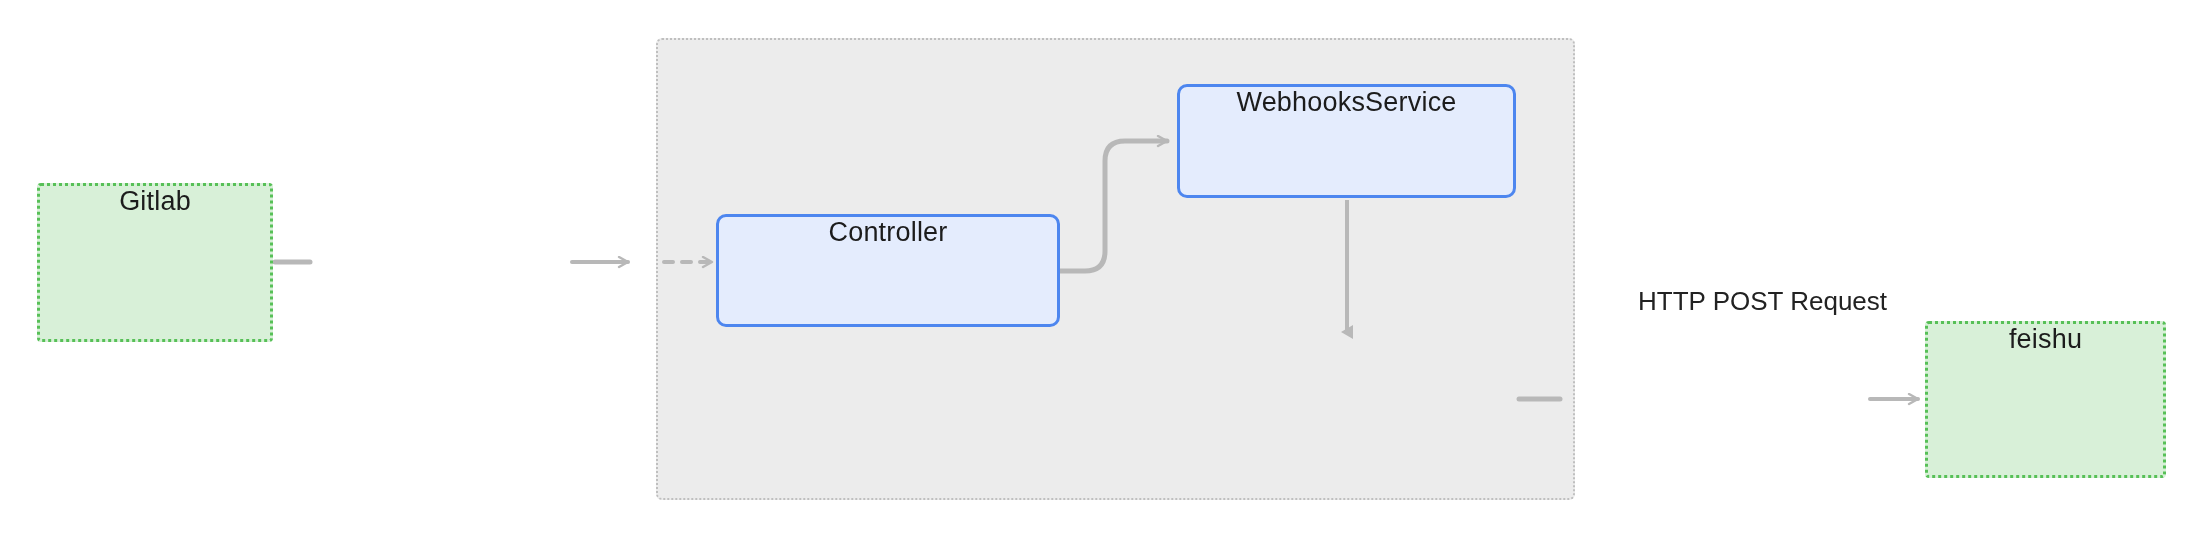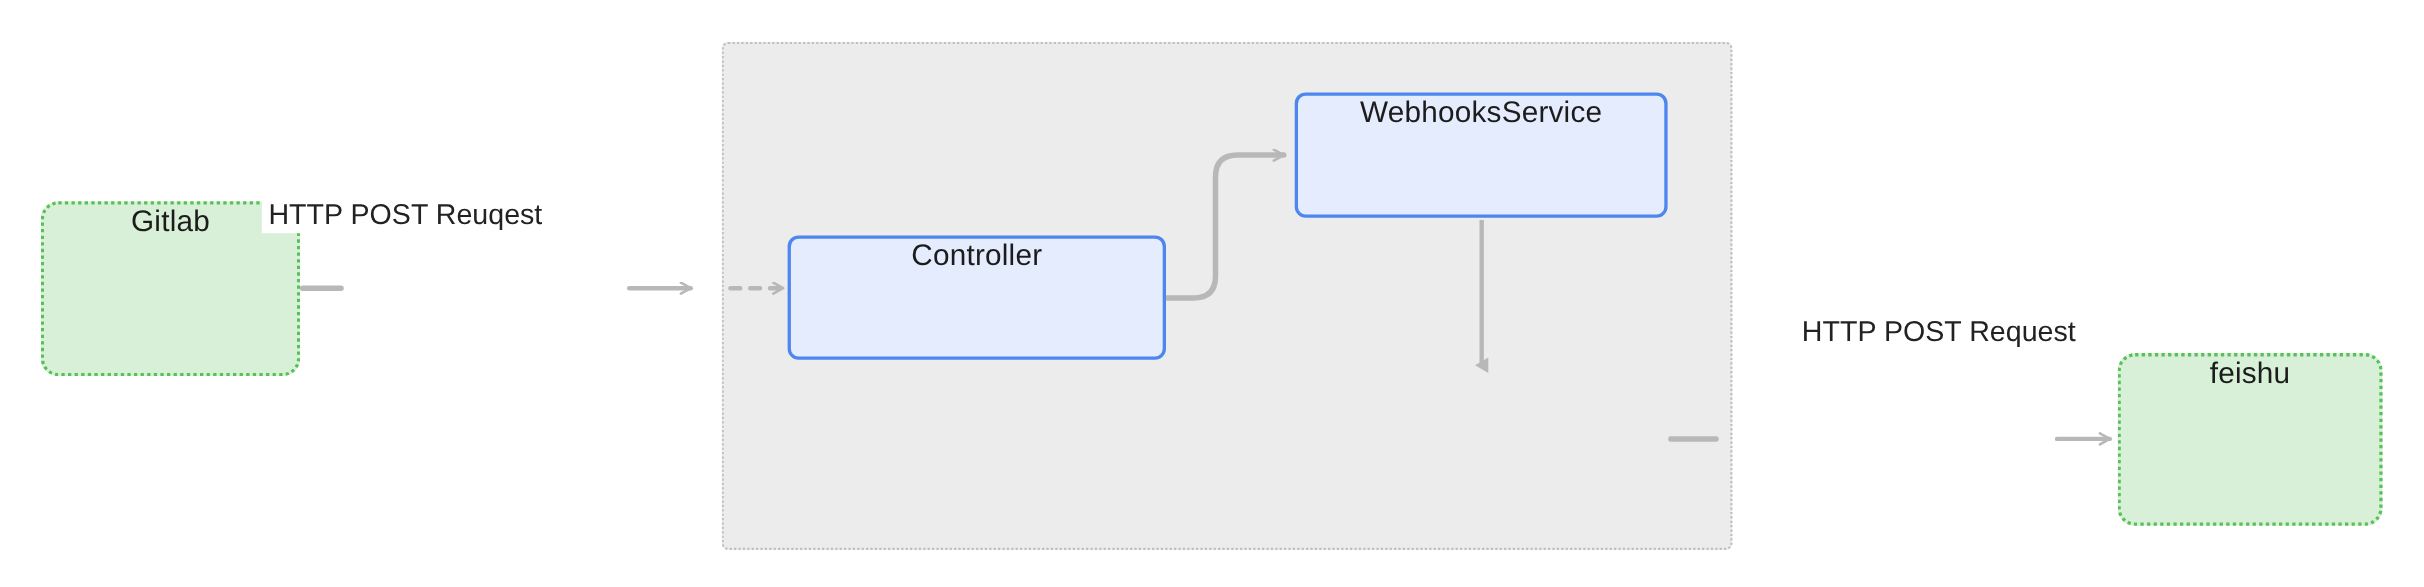--- a/index.html
+++ b/index.html
@@ -38,21 +38,21 @@
     justify-content: center;
     border-radius: 10px;
     color: #1c1c1c;
     font-size: 27px;
     letter-spacing: 0.2px;
     white-space: nowrap;
   }
   .node-ext {
     background: #d8f0d8;
     border: 3px dotted #57c057;
-    border-radius: 16px;
+    border-radius: 4px;
   }
   .node-svc {
     background: #e4ecfd;
     border: 3px solid #4d86ef;
   }
   #node-gitlab   { left: 37px;   top: 183px; width: 236px; height: 159px; }
   #node-feishu   { left: 1925px; top: 321px; width: 241px; height: 157px; }
   #node-controller       { left: 716px;  top: 214px; width: 344px; height: 113px; }
   #node-webhooksservice  { left: 1177px; top: 84px;  width: 339px; height: 114px; }
   #node-commonservice    { left: 1177px; top: 342px; width: 339px; height: 113px; }
@@ -128,17 +128,16 @@
 
   <div class="node node-svc" id="node-webhooksservice">
     <span>WebhooksService</span>
   </div>
 
 
   <div class="node node-ext" id="node-feishu">
     <span>feishu</span>
   </div>
 
-  <div class="edge-label" id="label-gitlab-controller">HTTP POST Reuqest</div>
 
   <div class="edge-label" id="label-common-feishu">HTTP POST Request</div>
 
 </div>
 
 </body></html>

